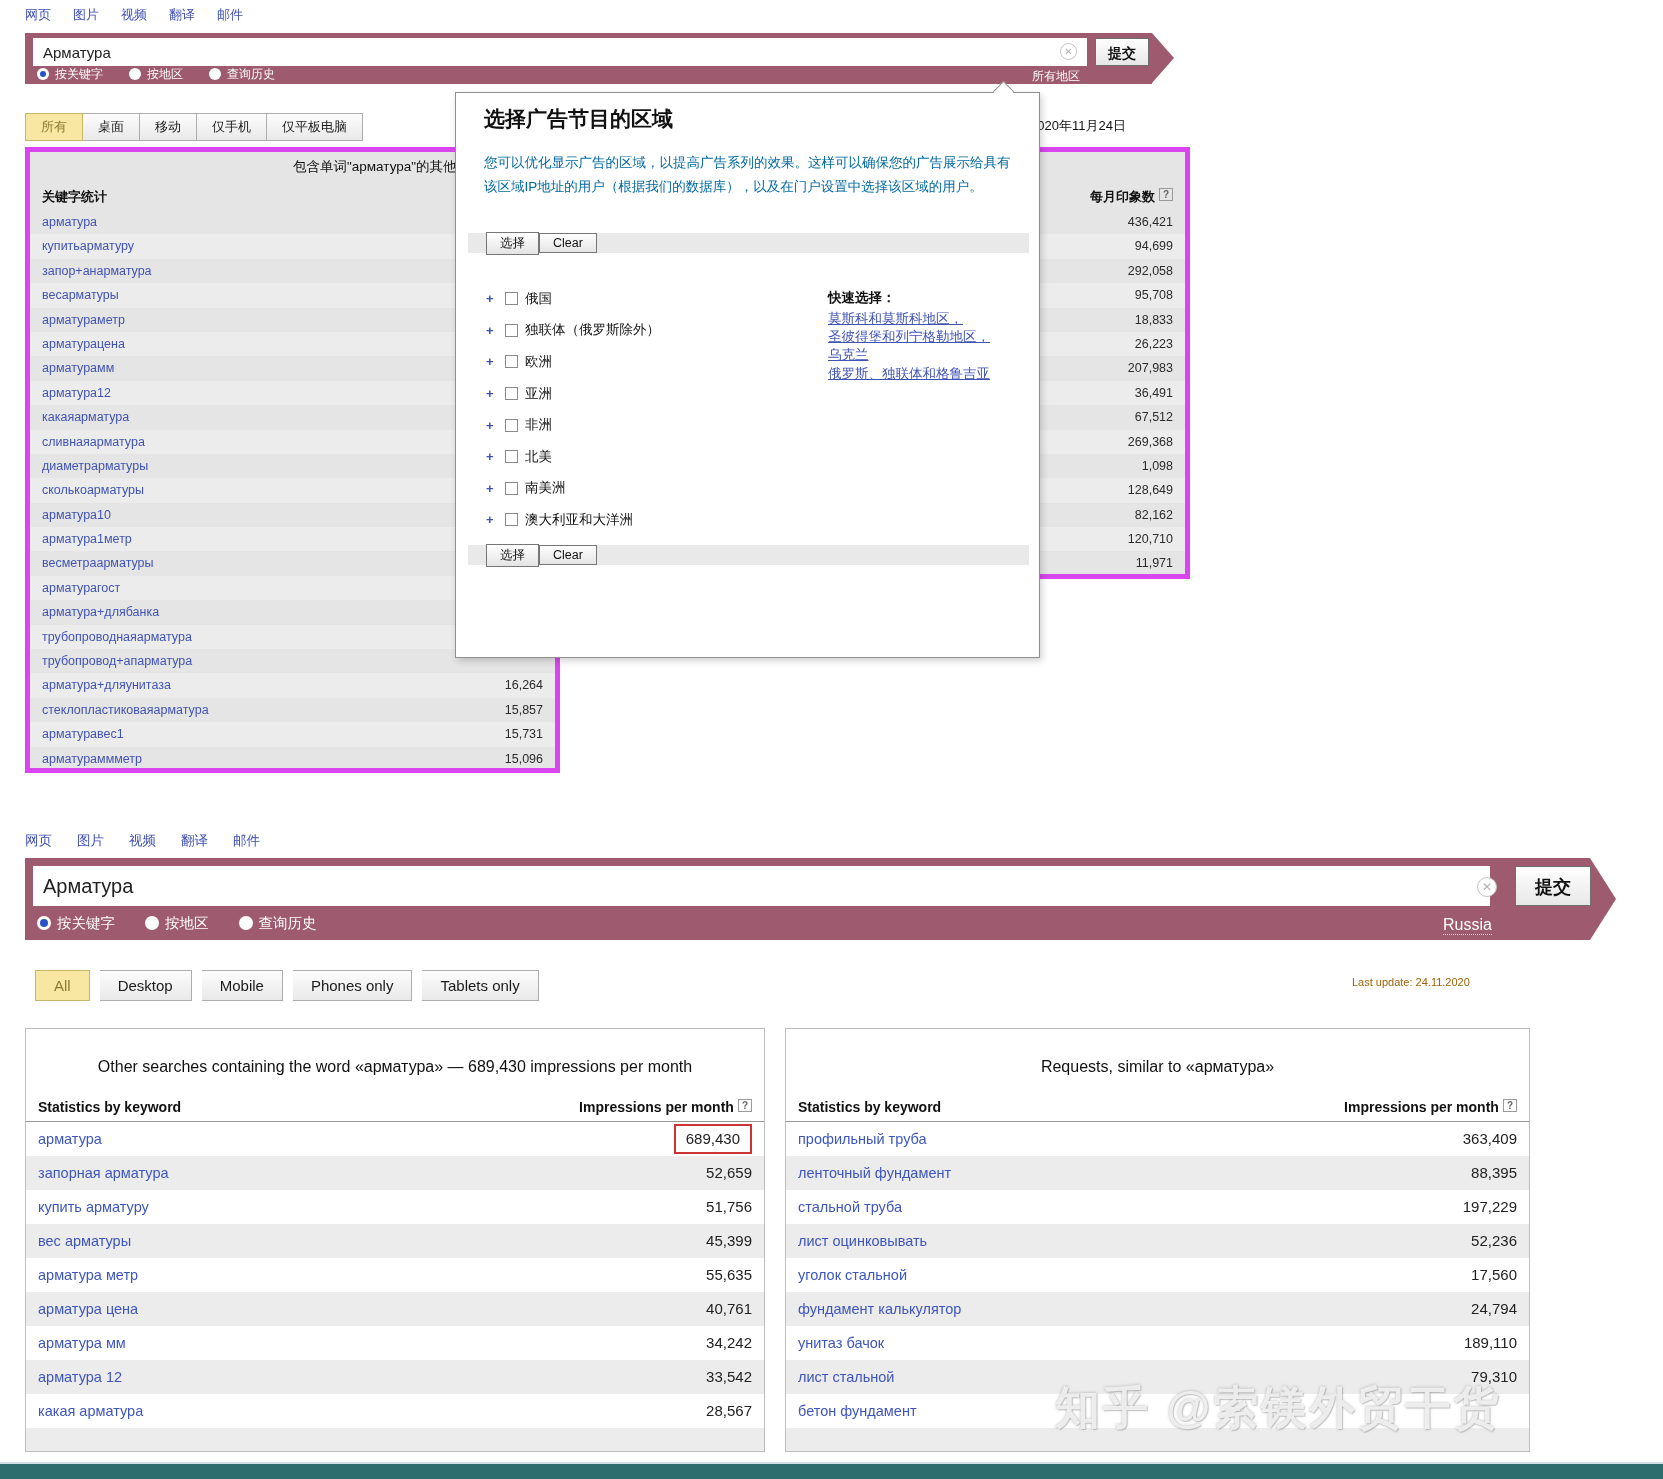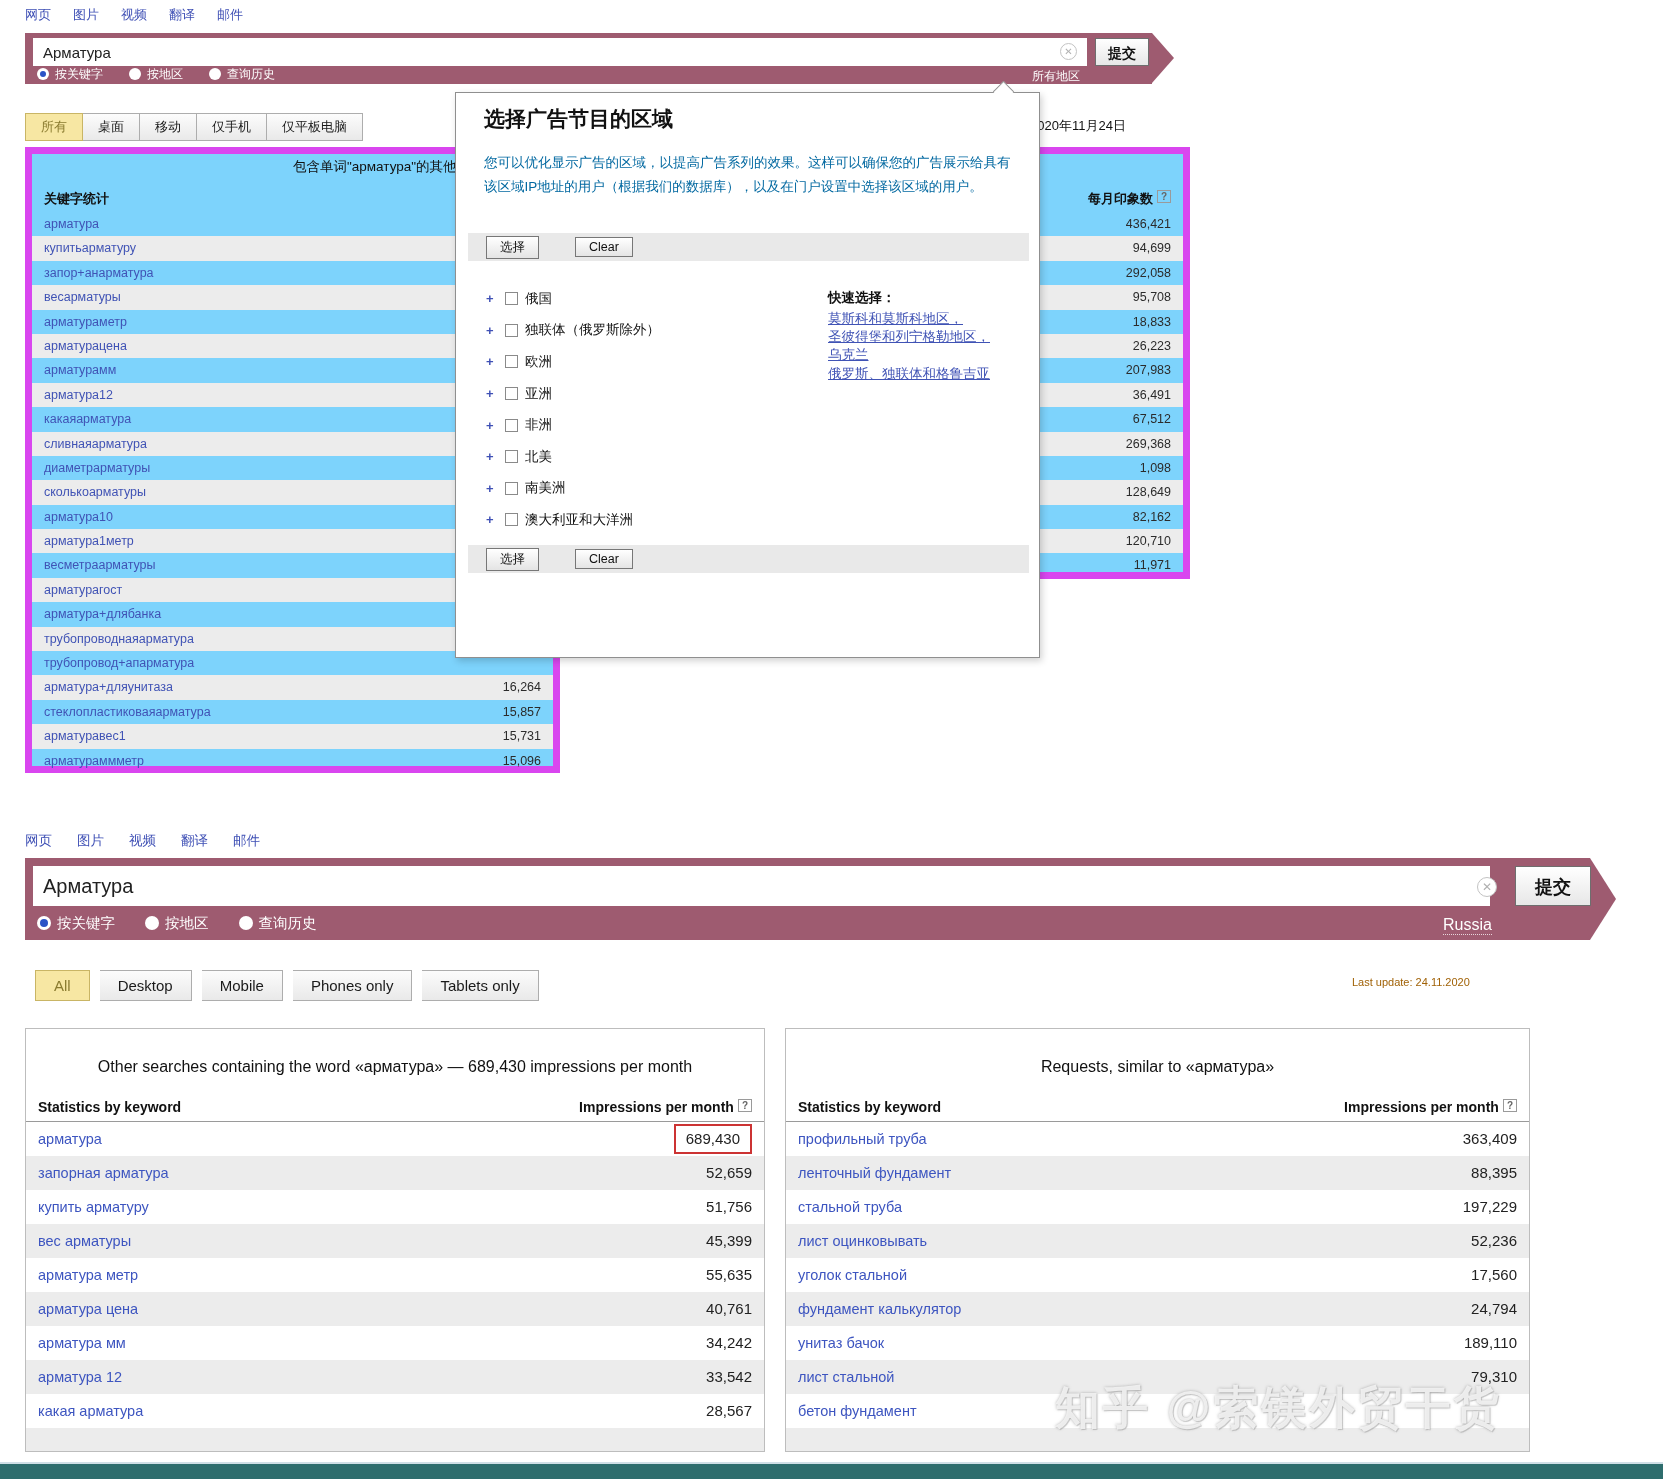--- a/index.html
+++ b/index.html
@@ -55,43 +55,43 @@
   #tabs1{left:25px;top:113px;}
   #tabs1 .tab{font-size:13px;padding:4px 15px;}
   #tabs2{left:25px;top:970px;}
   #tabs2 .tab{font-size:15px;padding:6px 18px;margin-left:10px;}
 
   .date1{position:absolute;left:1030px;top:117px;font-size:13px;color:#111;z-index:1;white-space:nowrap;}
   .caption1{position:absolute;left:293px;top:158px;font-size:13.5px;color:#111;z-index:1;white-space:nowrap;}
   .lastupd{position:absolute;left:1352px;top:976px;font-size:11px;color:#a16207;}
 
   
-  .ttable{position:absolute;background:#7dd3fc;border:7px solid #d946ef;}
+  .ttable{position:absolute;background:#e5e5e5;border:5px solid #d946ef;}
   #ttl{left:25px;top:147px;width:535px;height:626px;}
   #ttr{left:580px;top:147px;width:610px;height:432px;}
   .thead1{position:absolute;left:12px;top:36px;font-weight:bold;font-size:13px;color:#111;}
   .thead-r{position:absolute;right:12px;top:36px;font-weight:bold;font-size:13px;color:#111;}
   .trows{position:absolute;left:0;right:0;top:58px;}
   .trow{height:24.4px;line-height:24.4px;display:flex;justify-content:space-between;
         padding:0 12px;font-size:12.5px;overflow:hidden;}
   .trow:nth-of-type(even){background:#ececec;}
   .trow .kw{color:#4053b5;text-decoration:none;white-space:nowrap;}
   .trow .num{color:#2b2b2b;}
   .trows.right .trow{justify-content:flex-end;}
 
   
   .modal-pointer{position:absolute;left:996px;top:84px;width:15px;height:15px;background:#fff;
                  border-left:1px solid #8f8f8f;border-top:1px solid #8f8f8f;
                  transform:rotate(45deg);z-index:6;}
   #modal{position:absolute;left:455px;top:92px;width:585px;height:566px;background:#fff;
          border:1px solid #8f8f8f;z-index:5;box-shadow:2px 3px 7px rgba(0,0,0,.18);}
   .mtitle{position:absolute;left:28px;top:12px;font-size:21px;font-weight:bold;color:#111;}
   .mbody{position:absolute;left:28px;top:58px;width:527px;font-size:13.5px;line-height:1.8;color:#0369a1;}
-  .mband{position:absolute;left:12px;width:561px;height:28px;background:#e9e9e9;
-         display:flex;align-items:center;gap:36px;padding-left:18px;}
+  .mband{position:absolute;left:12px;width:561px;height:20px;background:#e9e9e9;
+         display:flex;align-items:center;padding-left:18px;}
   #band1{top:140px;} #band2{top:452px;}
   .mbtn{background:linear-gradient(#fff,#e4e4e4);border:1px solid #777;font-size:12.5px;
         padding:2px 13px;cursor:pointer;color:#111;}
   .reg-list{position:absolute;left:30px;top:190px;}
   .reg-row{height:31.6px;display:flex;align-items:center;font-size:13.5px;color:#111;}
   .plus{color:#3f50b5;width:17px;font-weight:bold;font-size:13px;}
   .cbx{width:13px;height:13px;border:1px solid #8a8a8a;background:#fff;margin:0 7px 0 2px;}
   .quick{position:absolute;left:372px;top:196px;width:205px;font-size:13.5px;}
   .qlabel{font-weight:bold;color:#111;margin-bottom:3px;}
   .qlink{display:block;color:#4053b5;text-decoration:underline;line-height:1.35;}

